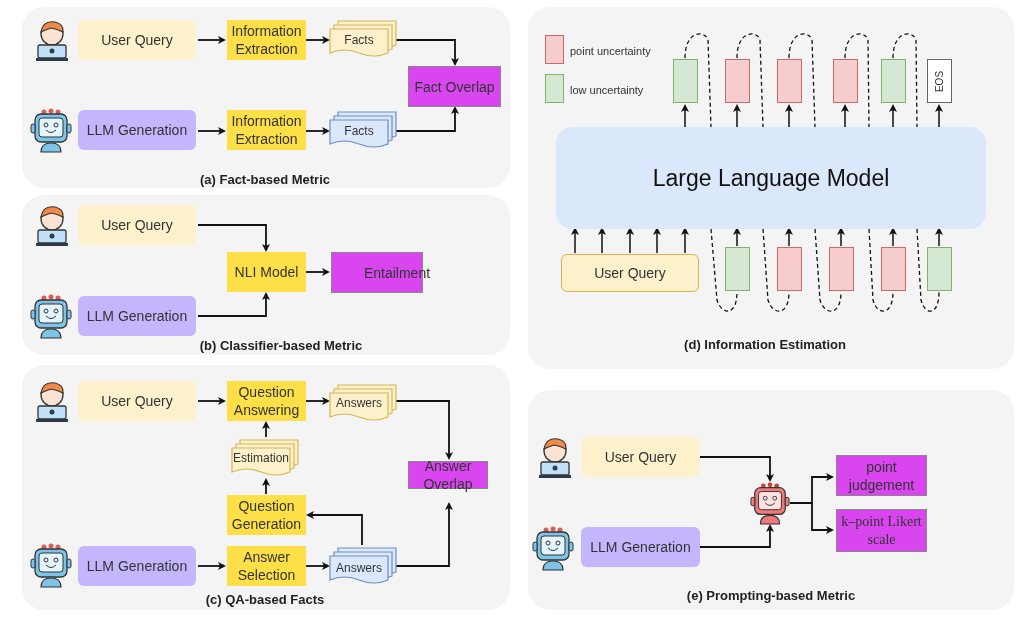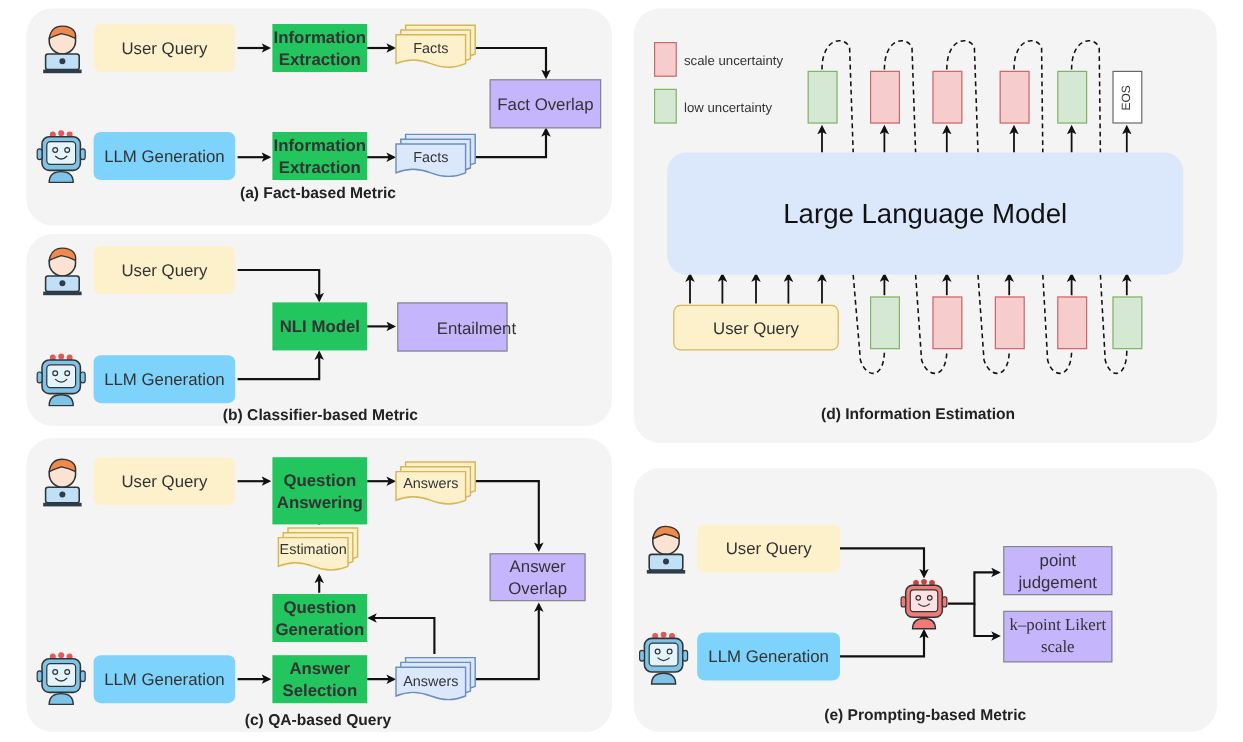--- a/index.html
+++ b/index.html
@@ -1,22 +1,22 @@
 <!DOCTYPE html>
 <html><head>
 <meta charset="utf-8">
 <style>
   html, body { margin: 0; padding: 0; background: #ffffff; }
   body { width: 1036px; height: 618px; position: relative; overflow: hidden; font-family: "Liberation Sans", sans-serif; }
   .panel { position: absolute; background: #f4f4f4; border-radius: 22px; }
   .box { position: absolute; display: flex; align-items: center; justify-content: center; text-align: center; color: #333; font-size: 14px; line-height: 18px; box-sizing: border-box; }
   .uq { background: #fdf1cc; border-radius: 6px; }
-  .llm { background: #7dd3fc; border-radius: 6px; }
-  .pink { background: #22c55e; font-weight: bold; }
-  .white { background: #c4b5fd; border: 1.5px solid #888; }
+  .llm { background: #c4b5fd; border-radius: 6px; }
+  .pink { background: #fde047; }
+  .white { background: #d946ef; border: 1.5px solid #888; }
   .caption { position: absolute; font-weight: bold; font-size: 13px; color: #222; text-align: center; }
   svg.overlay { position: absolute; left: 0; top: 0; width: 1036px; height: 618px; pointer-events: none; }
   .doc-label { position: absolute; font-size: 12px; color: #333; text-align: center; }
   .icon { position: absolute; }
   .legend-text { position: absolute; font-size: 11px; color: #333; }
   .llm-big { position: absolute; background: #dbe8fb; border-radius: 16px; display: flex; align-items: center; justify-content: center; font-size: 23px; color: #111; }
 </style>
 </head>
 <body>
 
@@ -141,21 +141,21 @@
       <rect x="2" y="17" width="4" height="9" rx="2" fill="#7ec3e8" stroke="#333"></rect>
       <rect x="38" y="17" width="4" height="9" rx="2" fill="#7ec3e8" stroke="#333"></rect>
       <path d="M12,45 q0,-9 10,-9 q10,0 10,9z" fill="#7ec3e8" stroke="#333" stroke-width="1.2"></path>
     </svg>
 </div>
 <div class="box llm" style="left:78px;top:110px;width:118px;height:40px;">LLM Generation</div>
 <div class="box pink" style="left:227px;top:110px;width:79px;height:40px;">Information Extraction</div>
 <div class="doc-label" style="left:330px;top:124px;width:58px;">Facts</div>
 
 <div class="box white" style="left:408px;top:66px;width:93px;height:41px;">Fact Overlap</div>
-<div class="caption" style="left:100px;top:153px;width:330px;">(a) Fact-based Metric</div>
+<div class="caption" style="left:100px;top:172px;width:330px;">(a) Fact-based Metric</div>
 
 <div class="icon" style="left:32px;top:203px;width:40px;height:44px;">
   <svg width="40" height="44" viewBox="0 0 40 44">
       <circle cx="20" cy="16" r="11" fill="#fbe3d3" stroke="#333" stroke-width="1.3"></circle>
       <path d="M9,14 q2,-12 14,-10 q9,2 8,10 q-6,-3 -12,-4 q-6,2 -10,4z" fill="#f08a4b" stroke="#333" stroke-width="1.1"></path>
       <rect x="6" y="27" width="28" height="13" rx="2" fill="#bfe0f6" stroke="#333" stroke-width="1.3"></rect>
       <circle cx="20" cy="33" r="2.5" fill="#2d3b4a"></circle>
       <rect x="4" y="40" width="32" height="3" fill="#2d3b4a"></rect>
     </svg>
 </div>
@@ -171,33 +171,33 @@
       <circle cx="27" cy="18" r="2" fill="none" stroke="#333"></circle>
       <path d="M17,23 q5,5 10,0" fill="none" stroke="#333"></path>
       <rect x="2" y="17" width="4" height="9" rx="2" fill="#7ec3e8" stroke="#333"></rect>
       <rect x="38" y="17" width="4" height="9" rx="2" fill="#7ec3e8" stroke="#333"></rect>
       <path d="M12,45 q0,-9 10,-9 q10,0 10,9z" fill="#7ec3e8" stroke="#333" stroke-width="1.2"></path>
     </svg>
 </div>
 <div class="box llm" style="left:78px;top:296px;width:118px;height:40px;">LLM Generation</div>
 <div class="box pink" style="left:227px;top:252px;width:79px;height:40px;">NLI Model</div>
 <div class="box white" style="left:331px;top:252px;width:92px;height:41px;padding-left:40px;">Entailment</div>
-<div class="caption" style="left:102px;top:338px;width:330px;text-align:center;">(b) Classifier-based Metric</div>
+<div class="caption" style="left:116px;top:338px;width:330px;text-align:center;">(b) Classifier-based Metric</div>
 
 <div class="icon" style="left:32px;top:379px;width:40px;height:44px;">
   <svg width="40" height="44" viewBox="0 0 40 44">
       <circle cx="20" cy="16" r="11" fill="#fbe3d3" stroke="#333" stroke-width="1.3"></circle>
       <path d="M9,14 q2,-12 14,-10 q9,2 8,10 q-6,-3 -12,-4 q-6,2 -10,4z" fill="#f08a4b" stroke="#333" stroke-width="1.1"></path>
       <rect x="6" y="27" width="28" height="13" rx="2" fill="#bfe0f6" stroke="#333" stroke-width="1.3"></rect>
       <circle cx="20" cy="33" r="2.5" fill="#2d3b4a"></circle>
       <rect x="4" y="40" width="32" height="3" fill="#2d3b4a"></rect>
     </svg>
 </div>
 <div class="box uq" style="left:78px;top:381px;width:118px;height:40px;">User Query</div>
-<div class="box pink" style="left:227px;top:381px;width:79px;height:56px;">Question Answering</div>
+<div class="box pink" style="left:227px;top:381px;width:79px;height:40px;">Question Answering</div>
 <div class="doc-label" style="left:330px;top:396px;width:58px;">Answers</div>
 <div class="doc-label" style="left:232px;top:451px;width:58px;">Estimation</div>
 <div class="box pink" style="left:227px;top:495px;width:79px;height:40px;">Question Generation</div>
 
 <div class="icon" style="left:29px;top:542px;width:44px;height:46px;">
   <svg width="44" height="46" viewBox="0 0 44 46">
       <circle cx="15" cy="5" r="2.5" fill="#e05a5a"></circle>
       <circle cx="22" cy="4" r="2.5" fill="#e05a5a"></circle>
       <circle cx="29" cy="5" r="2.5" fill="#e05a5a"></circle>
       <rect x="6" y="7" width="32" height="28" rx="6" fill="#7ec3e8" stroke="#333" stroke-width="1.3"></rect>
@@ -206,25 +206,25 @@
       <circle cx="27" cy="18" r="2" fill="none" stroke="#333"></circle>
       <path d="M17,23 q5,5 10,0" fill="none" stroke="#333"></path>
       <rect x="2" y="17" width="4" height="9" rx="2" fill="#7ec3e8" stroke="#333"></rect>
       <rect x="38" y="17" width="4" height="9" rx="2" fill="#7ec3e8" stroke="#333"></rect>
       <path d="M12,45 q0,-9 10,-9 q10,0 10,9z" fill="#7ec3e8" stroke="#333" stroke-width="1.2"></path>
     </svg>
 </div>
 <div class="box llm" style="left:78px;top:546px;width:118px;height:40px;">LLM Generation</div>
 <div class="box pink" style="left:227px;top:546px;width:79px;height:40px;">Answer Selection</div>
 <div class="doc-label" style="left:330px;top:561px;width:58px;">Answers</div>
-<div class="box white" style="left:408px;top:461px;width:80px;height:40px;">Answer Overlap</div>
-<div class="caption" style="left:100px;top:592px;width:330px;">(c) QA-based Query</div>
+<div class="box white" style="left:408px;top:461px;width:80px;height:28px;">Answer Overlap</div>
+<div class="caption" style="left:100px;top:592px;width:330px;">(c) QA-based Facts</div>
 
 <div style="position:absolute;left:545px;top:35px;width:19px;height:29px;background:#f7cccc;border:1.5px solid #c96a6a;box-sizing:border-box;"></div>
-<div class="legend-text" style="left:570px;top:45px;">scale uncertainty</div>
+<div class="legend-text" style="left:570px;top:45px;">point uncertainty</div>
 <div style="position:absolute;left:545px;top:74px;width:19px;height:29px;background:#d5e8d4;border:1.5px solid #82b366;box-sizing:border-box;"></div>
 <div class="legend-text" style="left:570px;top:84px;">low uncertainty</div>
 
 <div id="tokens-top">
     <div style="position: absolute; left: 673px; top: 59px; width: 25px; height: 44px; background: rgb(213, 232, 212); border: 1.5px solid rgb(130, 179, 102); box-sizing: border-box; display: flex; align-items: center; justify-content: center;"></div>
     <div style="position: absolute; left: 725px; top: 59px; width: 25px; height: 44px; background: rgb(247, 204, 204); border: 1.5px solid rgb(201, 106, 106); box-sizing: border-box; display: flex; align-items: center; justify-content: center;"></div>
     <div style="position: absolute; left: 777px; top: 59px; width: 25px; height: 44px; background: rgb(247, 204, 204); border: 1.5px solid rgb(201, 106, 106); box-sizing: border-box; display: flex; align-items: center; justify-content: center;"></div>
     <div style="position: absolute; left: 833px; top: 59px; width: 25px; height: 44px; background: rgb(247, 204, 204); border: 1.5px solid rgb(201, 106, 106); box-sizing: border-box; display: flex; align-items: center; justify-content: center;"></div>
     <div style="position: absolute; left: 881px; top: 59px; width: 25px; height: 44px; background: rgb(213, 232, 212); border: 1.5px solid rgb(130, 179, 102); box-sizing: border-box; display: flex; align-items: center; justify-content: center;"></div>
     <div style="position: absolute; left: 927px; top: 59px; width: 25px; height: 44px; background: rgb(255, 255, 255); border: 1.5px solid rgb(102, 102, 102); box-sizing: border-box; display: flex; align-items: center; justify-content: center;">

